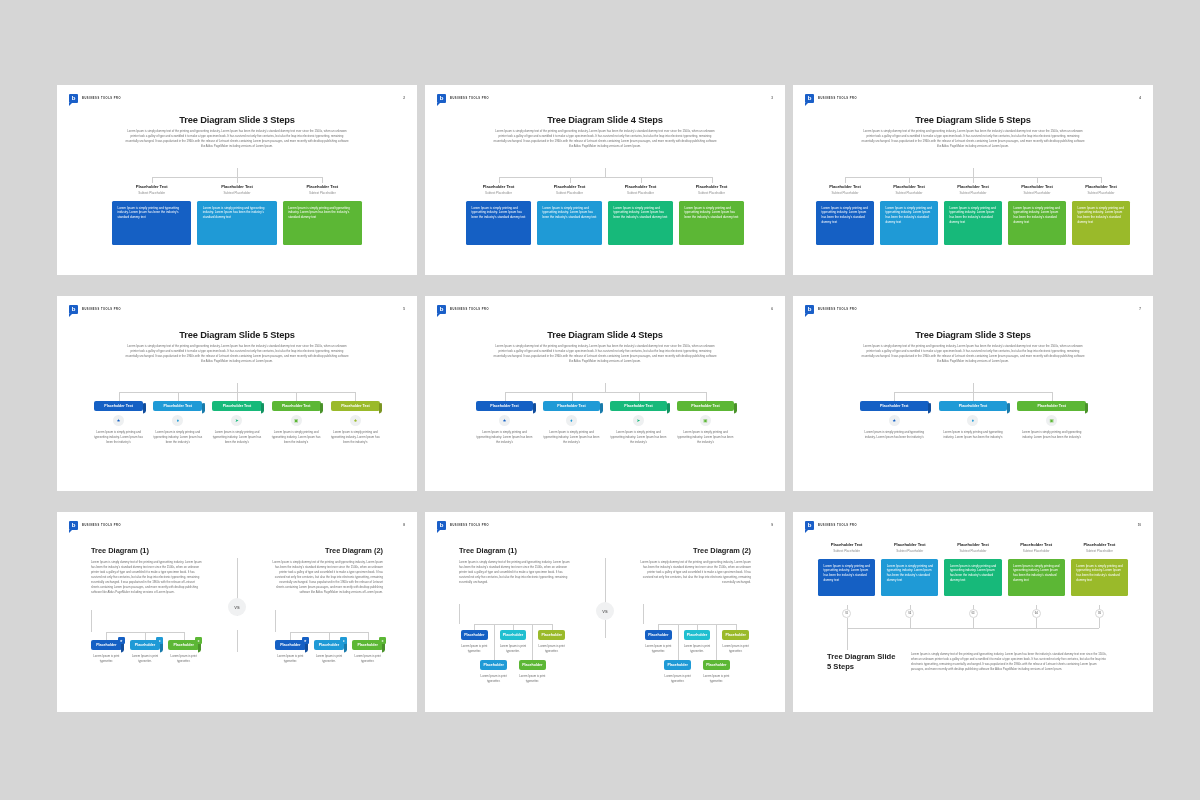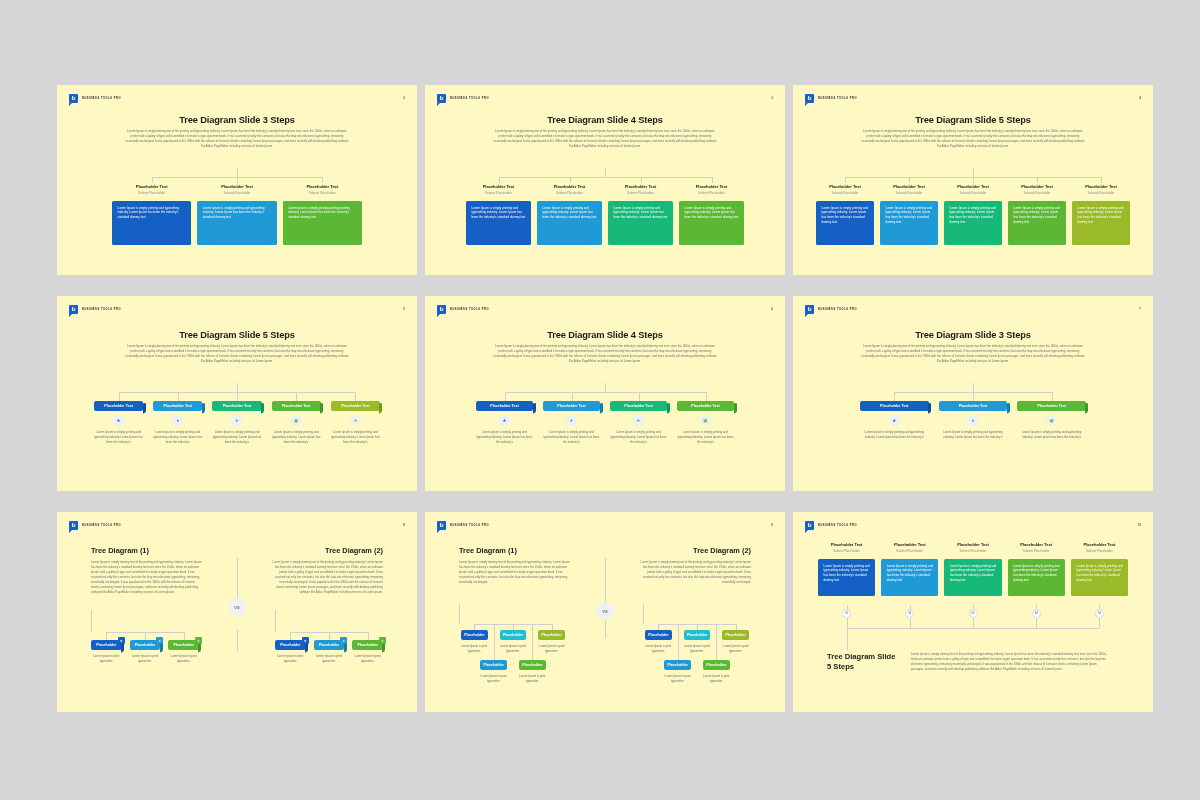--- a/index.html
+++ b/index.html
@@ -13,21 +13,21 @@
     position: absolute;
     left: 57px; top: 85px;
     width: 1096px; height: 628px;
     display: grid;
     grid-template-columns: 360px 360px 360px;
     grid-template-rows: 190px 195px 200px;
     column-gap: 8px; row-gap: 21px;
   }
   .slide {
     position: relative;
-    background: #fef9c3;
+    background: #ffffff;
     overflow: hidden;
     padding-left: 11px;
   }
   
   .hdr { position: absolute; left: 12px; top: 9px; display: flex; align-items: center; gap: 4px; }
   .logo-mark {
     width: 9px; height: 9px; background: #1a5fc8; border-radius: 1px;
     position: relative; color: #fff; font-size: 6px; line-height: 9px;
     text-align: center; font-weight: bold;
   }

